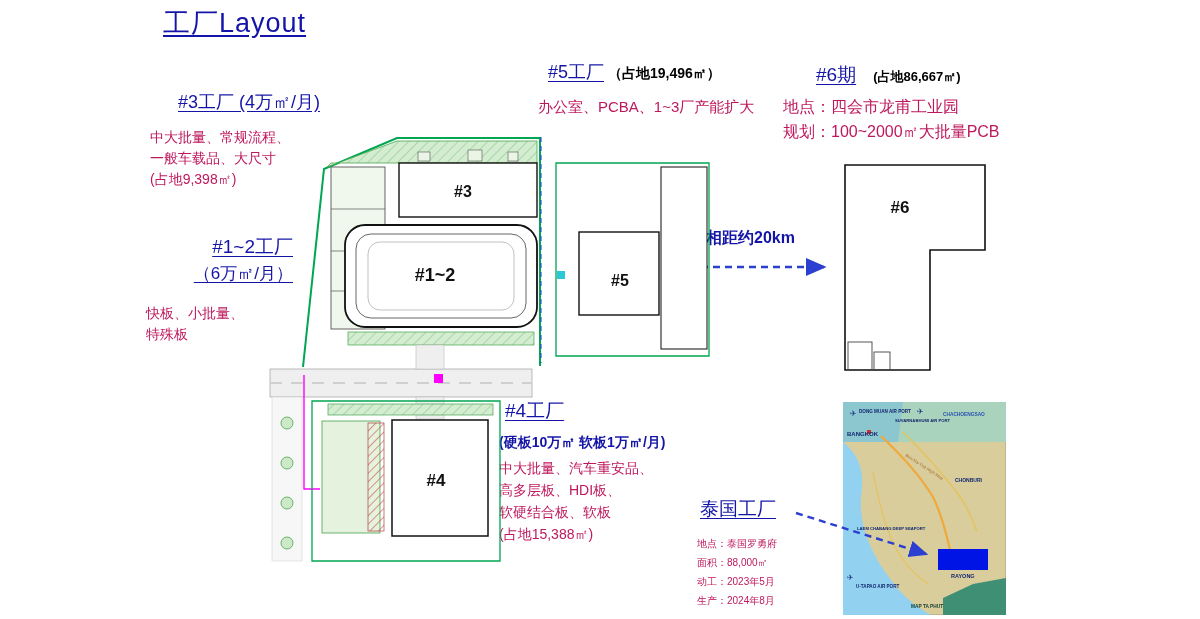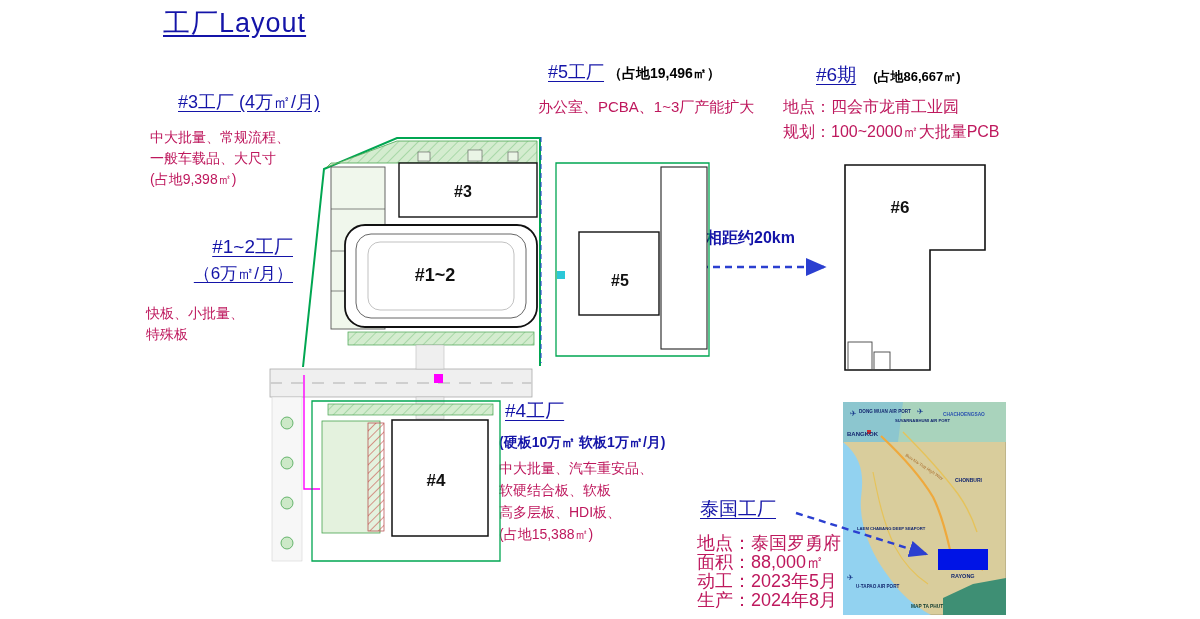--- a/index.html
+++ b/index.html
@@ -33,21 +33,21 @@
   #f6-area { font-size:13px; font-weight:700; color:#000; margin-left:17px; }
   #f6-body { left:783px; top:94px; font-size:16px; line-height:25px; }
 
   #distance { left:706px; top:228px; font-size:16px; }
 
   #f4-heading { left:505px; top:398px; font-size:19px; }
   #f4-capacity { left:499px; top:434px; font-size:14px; }
   #f4-body { left:499px; top:457px; line-height:22px; }
 
   #th-heading { left:700px; top:496px; font-size:19px; }
-  #th-body { left:697px; top:534px; font-size:18px; line-height:19px; }
+  #th-body { left:697px; top:534px; font-size:10px; line-height:19px; }
 
   svg text { font-family:"Liberation Sans","DejaVu Sans",sans-serif; }
   .plan-label { font-weight:700; fill:#111111; }
   .map-label { fill:#12266E; font-weight:700; }
   .arrow-svg { pointer-events:none; }
 </style>
 </head>
 <body>
 
 <div id="title" class="abs h-blue">工厂Layout</div>
@@ -91,22 +91,22 @@
       <path d="M0,0 L8,3.5 L0,7 Z" fill="#2B3FD0"></path>
     </marker>
   </defs>
   <line x1="3" y1="13" x2="126" y2="13" stroke="#2B3FD0" stroke-width="2.6" stroke-dasharray="7,5" marker-end="url(#arrowhead-1)"></line>
 </svg>
 
 <div id="f4-heading" class="abs h-blue">#4工厂</div>
 <div id="f4-capacity" class="abs blue-bold">(硬板10万㎡ 软板1万㎡/月)</div>
 <div id="f4-body" class="abs body-text">
   <div>中大批量、汽车重安品、</div>
+  <div>高多层板、HDI板、</div>
   <div>软硬结合板、软板</div>
-  <div>高多层板、HDI板、</div>
   <div>(占地15,388㎡)</div>
 </div>
 
 <div id="th-heading" class="abs h-blue">泰国工厂</div>
 <div id="th-body" class="abs body-text">
   <div>地点：泰国罗勇府</div>
   <div>面积：88,000㎡</div>
   <div>动工：2023年5月</div>
   <div>生产：2024年8月</div>
 </div>

